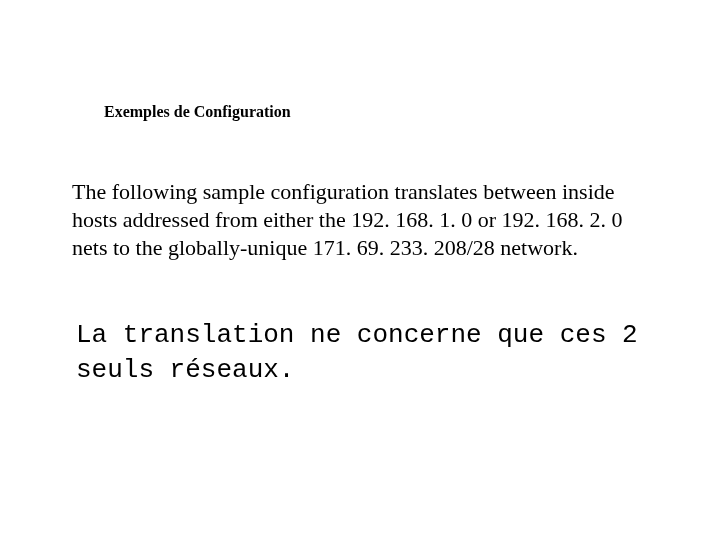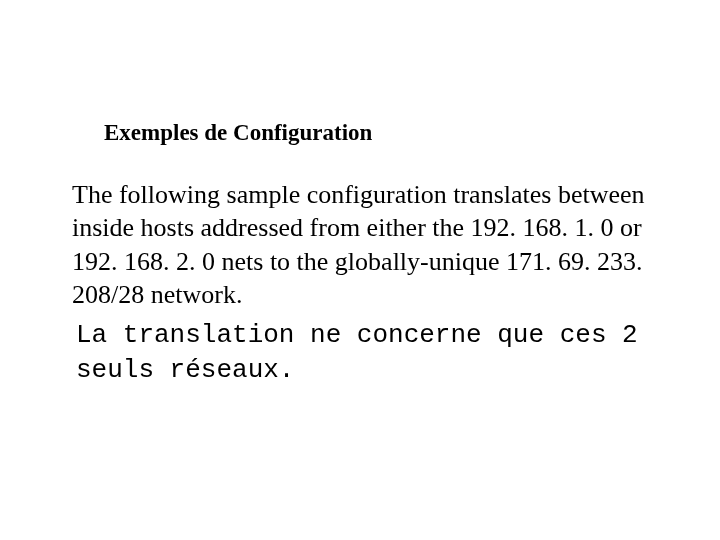--- a/index.html
+++ b/index.html
@@ -12,32 +12,32 @@
     color: #000000;
   }
   .slide {
     position: relative;
     width: 720px;
     height: 540px;
     box-sizing: border-box;
   }
   .title {
     position: absolute;
-    top: 119px;
+    top: 102px;
     left: 104px;
-    font-size: 23px;
+    font-size: 16px;
     font-weight: bold;
     line-height: 1.2;
   }
   .body {
     position: absolute;
     top: 178px;
     left: 72px;
     width: 580px;
-    font-size: 26px;
+    font-size: 22px;
     line-height: 1.28;
   }
   .mono {
     position: absolute;
     top: 318px;
     left: 76px;
     width: 580px;
     font-family: "Courier New", Courier, monospace;
     font-size: 26px;
     line-height: 1.35;

